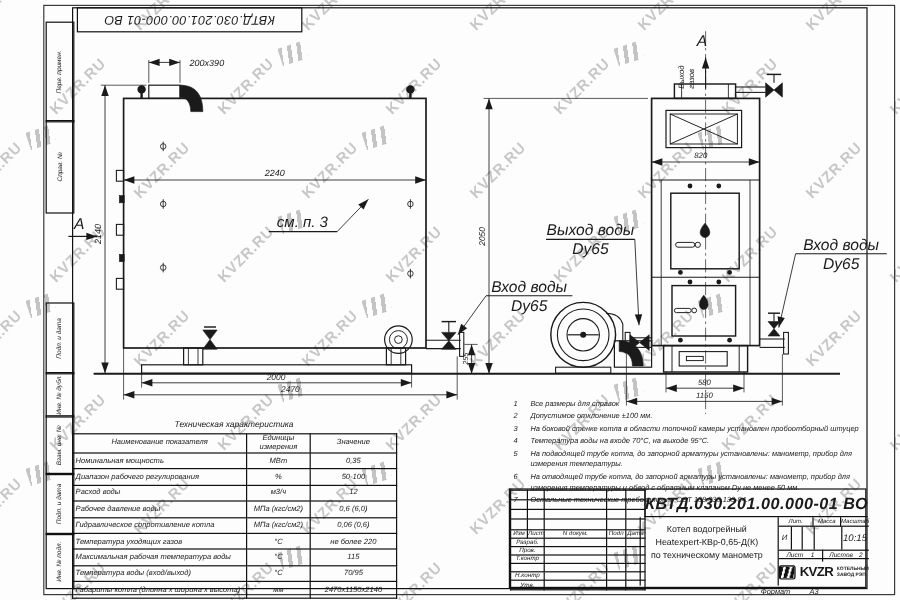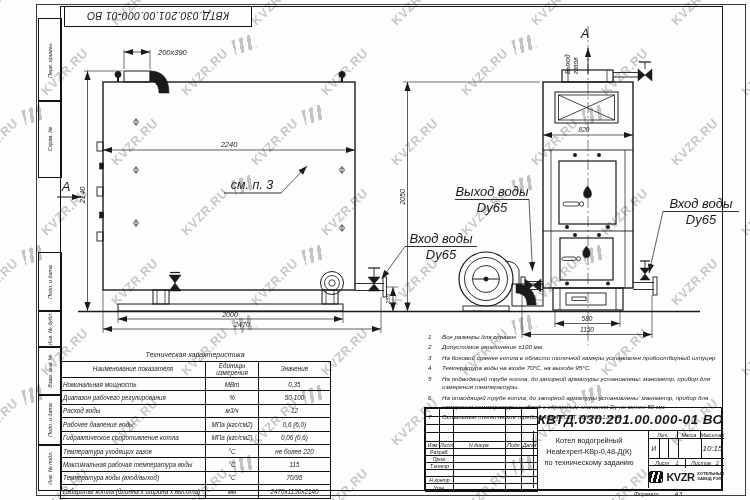--- a/index.html
+++ b/index.html
@@ -554,22 +554,22 @@
             <td></td>
           </tr>
     </tbody>
       </table>
   </div>
 
   <div class="tb-doc">КВТД.030.201.00.000-01 ВО</div>
 
   <div class="tb-name">
     <div>Котел водогрейный</div>
-    <div>Heatexpert-КВр-0,48-Д(К)</div>
-    <div>по техническому заданию</div>
+    <div>Heatexpert-КВр-0,65-Д(К)</div>
+    <div>по техническому манометр</div>
   </div>
 
   <div class="tb-right">
     <div class="cell lit-hd" style="left:0;width:29px;border-right:.8px solid #111">Лит.</div>
     <div class="cell lit-hd" style="left:29px;width:23px;border-right:.8px solid #111">Масса</div>
     <div class="cell lit-hd" style="left:52px;width:23px">Масштаб</div>
 
     <div class="v-line" style="left:9.6px;top:8px;height:19px"></div>
     <div class="v-line" style="left:19.3px;top:8px;height:19px"></div>
     <div class="v-line" style="left:29px;top:8px;height:19px"></div>

